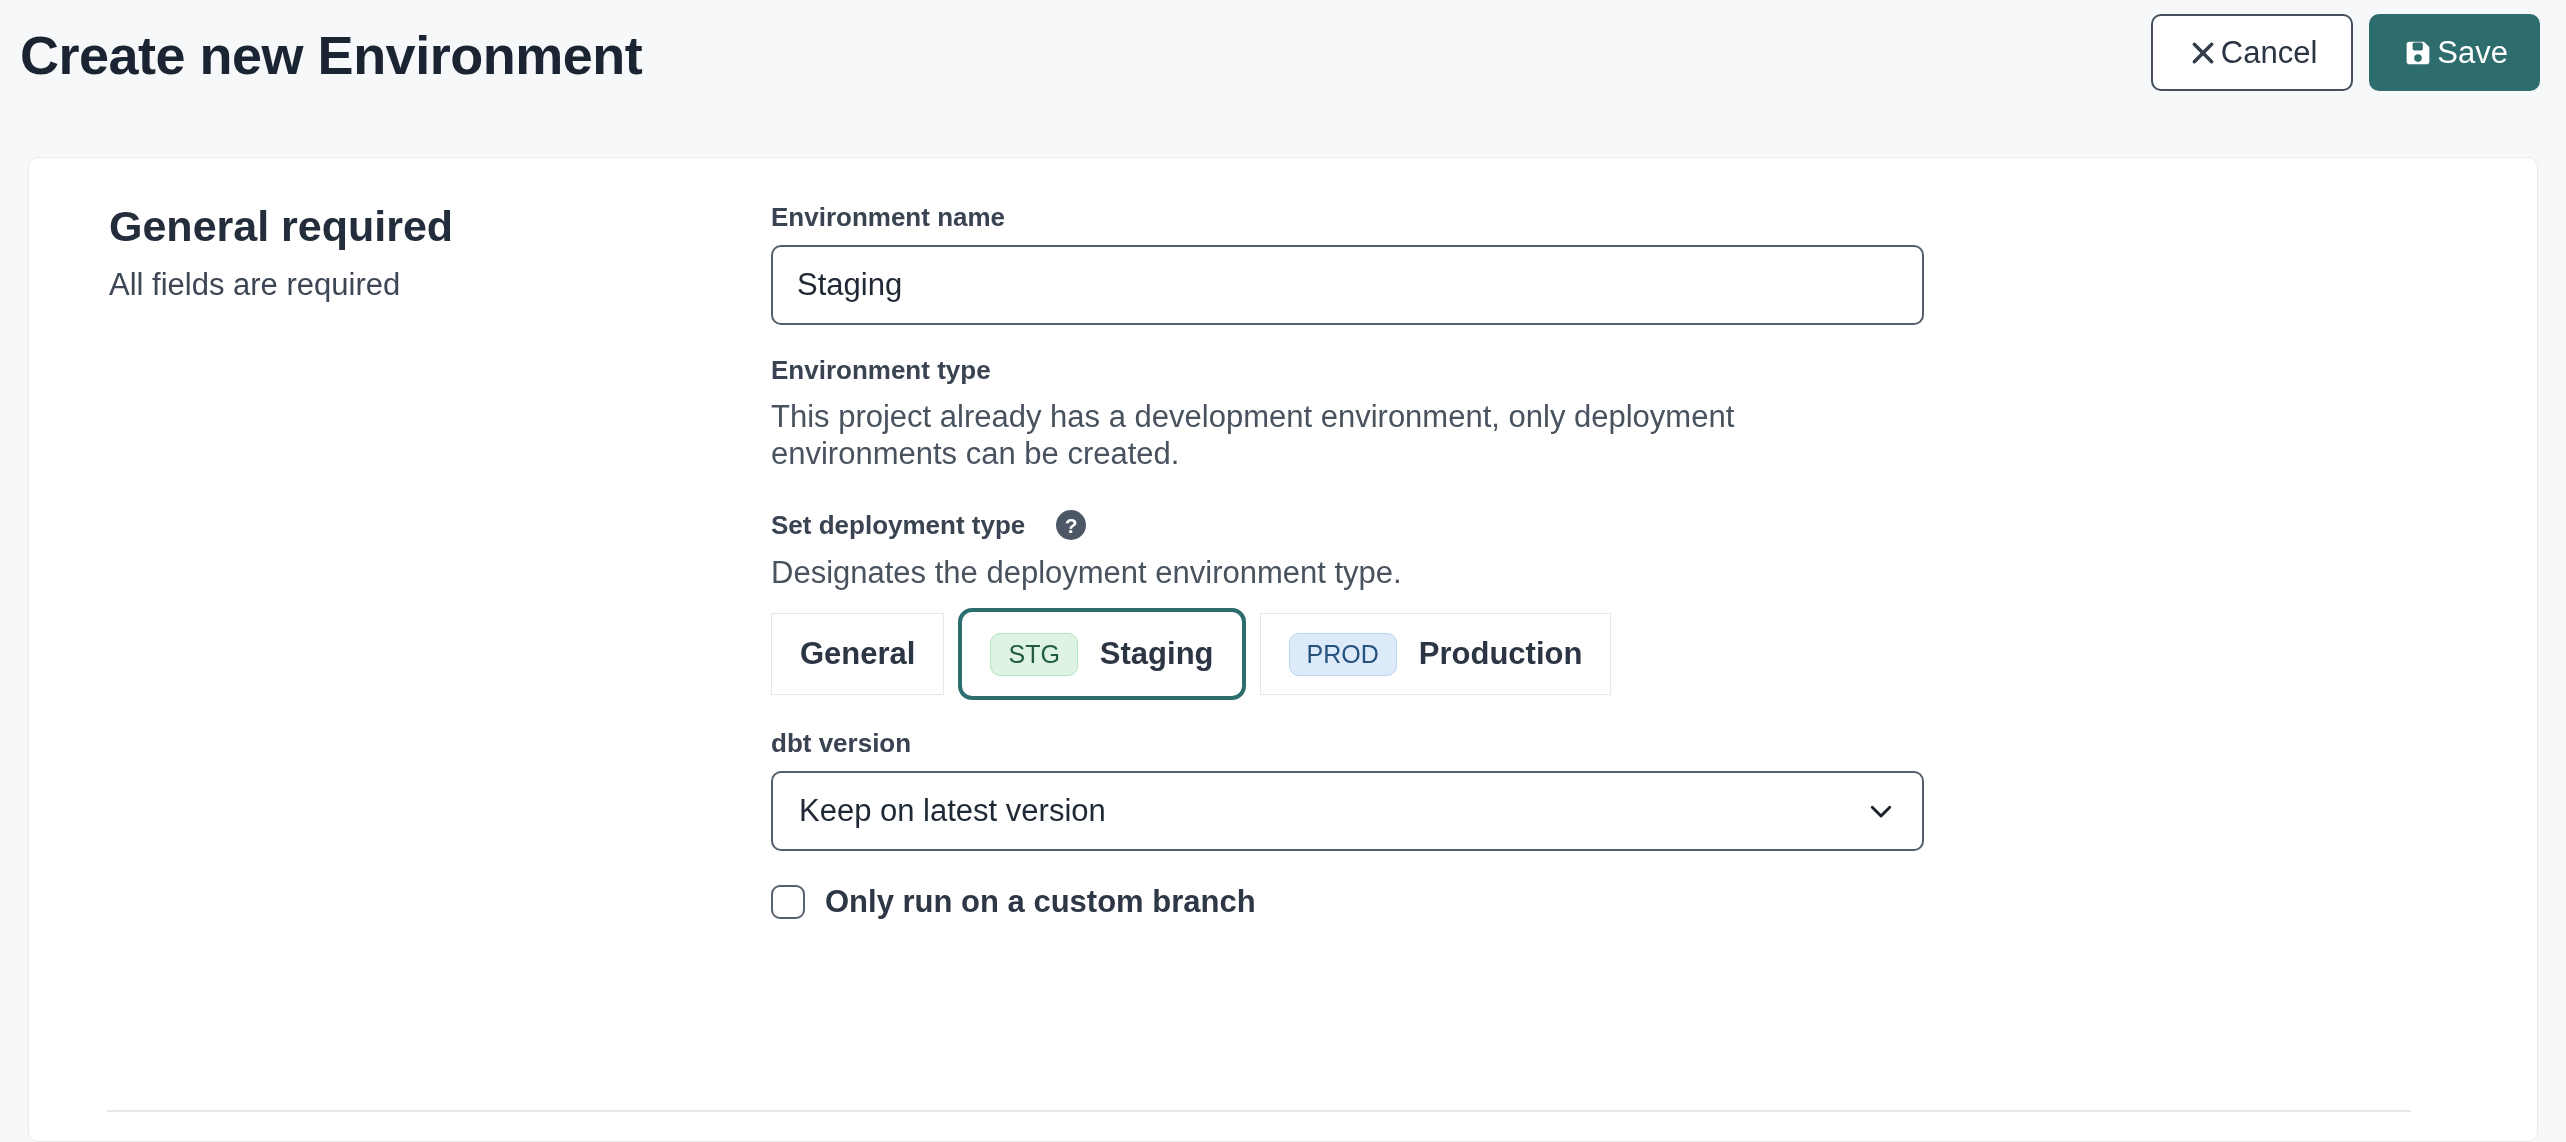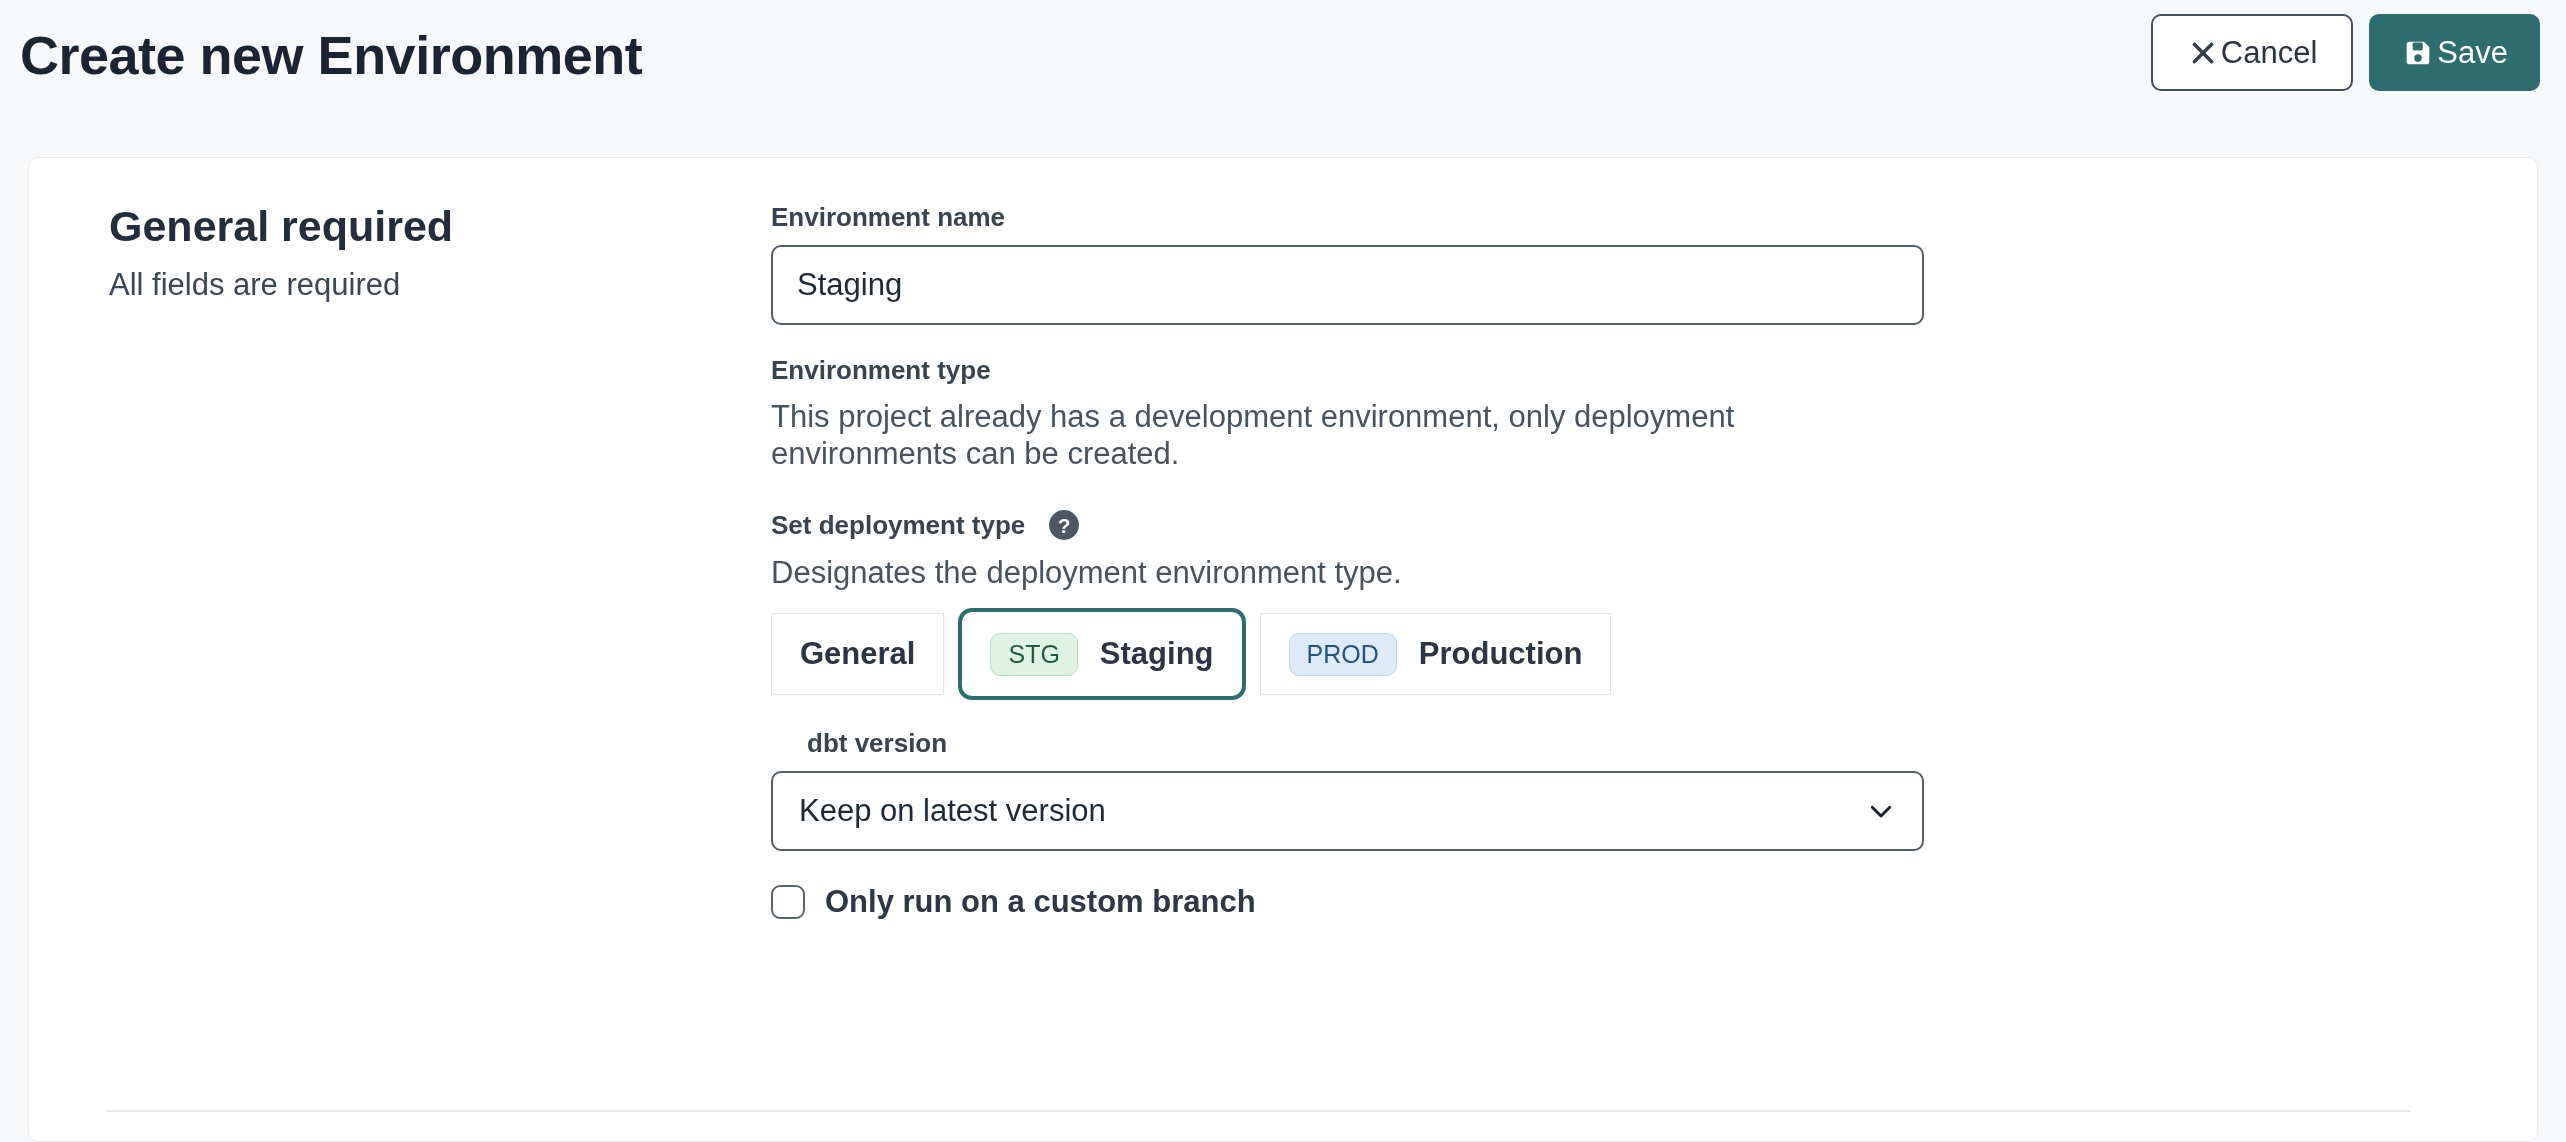--- a/index.html
+++ b/index.html
@@ -80,21 +80,21 @@
   .select-enabled {
     background: #ffffff; border: 2.5px solid #545d6c; color: #1f2835;
   }
   .helper-text {
     font-size: 31px; color: #49525f; line-height: 37px;
     margin-top: 13px;
   }
   .row-gap-lg { margin-top: 30px; }
   .row-gap-xl { margin-top: 38px; }
 
-  .label-with-icon { display: flex; align-items: center; gap: 24px; margin-bottom: 0; }
+  .label-with-icon { display: flex; align-items: center; gap: 31px; margin-bottom: 0; }
   .label-with-icon .field-label { margin-bottom: 0; }
   .help-icon {
     width: 30px; height: 30px; border-radius: 50%;
     background: #4d5766; color: #ffffff;
     font-size: 21px; font-weight: 700;
     display: flex; align-items: center; justify-content: center;
     cursor: pointer; line-height: 1;
   }
   .field-description {
     font-size: 31px; color: #49525f; margin-top: 15px; line-height: 36px;
@@ -195,21 +195,21 @@
         <span class="badge badge-stg">STG</span>
         <span>Staging</span>
       </div>
       <div class="type-option">
         <span class="badge badge-prod">PROD</span>
         <span>Production</span>
       </div>
     </div>
 
     
-    <label class="field-label" style="margin-top:28px;margin-left:36px;">dbt version</label>
+    <label class="field-label" style="margin-top:28px;">dbt version</label>
     <div class="select select-enabled">
       <span>Keep on latest version</span>
       <span class="icon">
         <svg width="30" height="30" viewBox="0 0 24 24" fill="none" stroke="#1a212c" stroke-width="2.3" stroke-linecap="round" stroke-linejoin="round">
           <path d="M5 9l7 7 7-7"></path>
         </svg>
       </span>
     </div>
 
     

